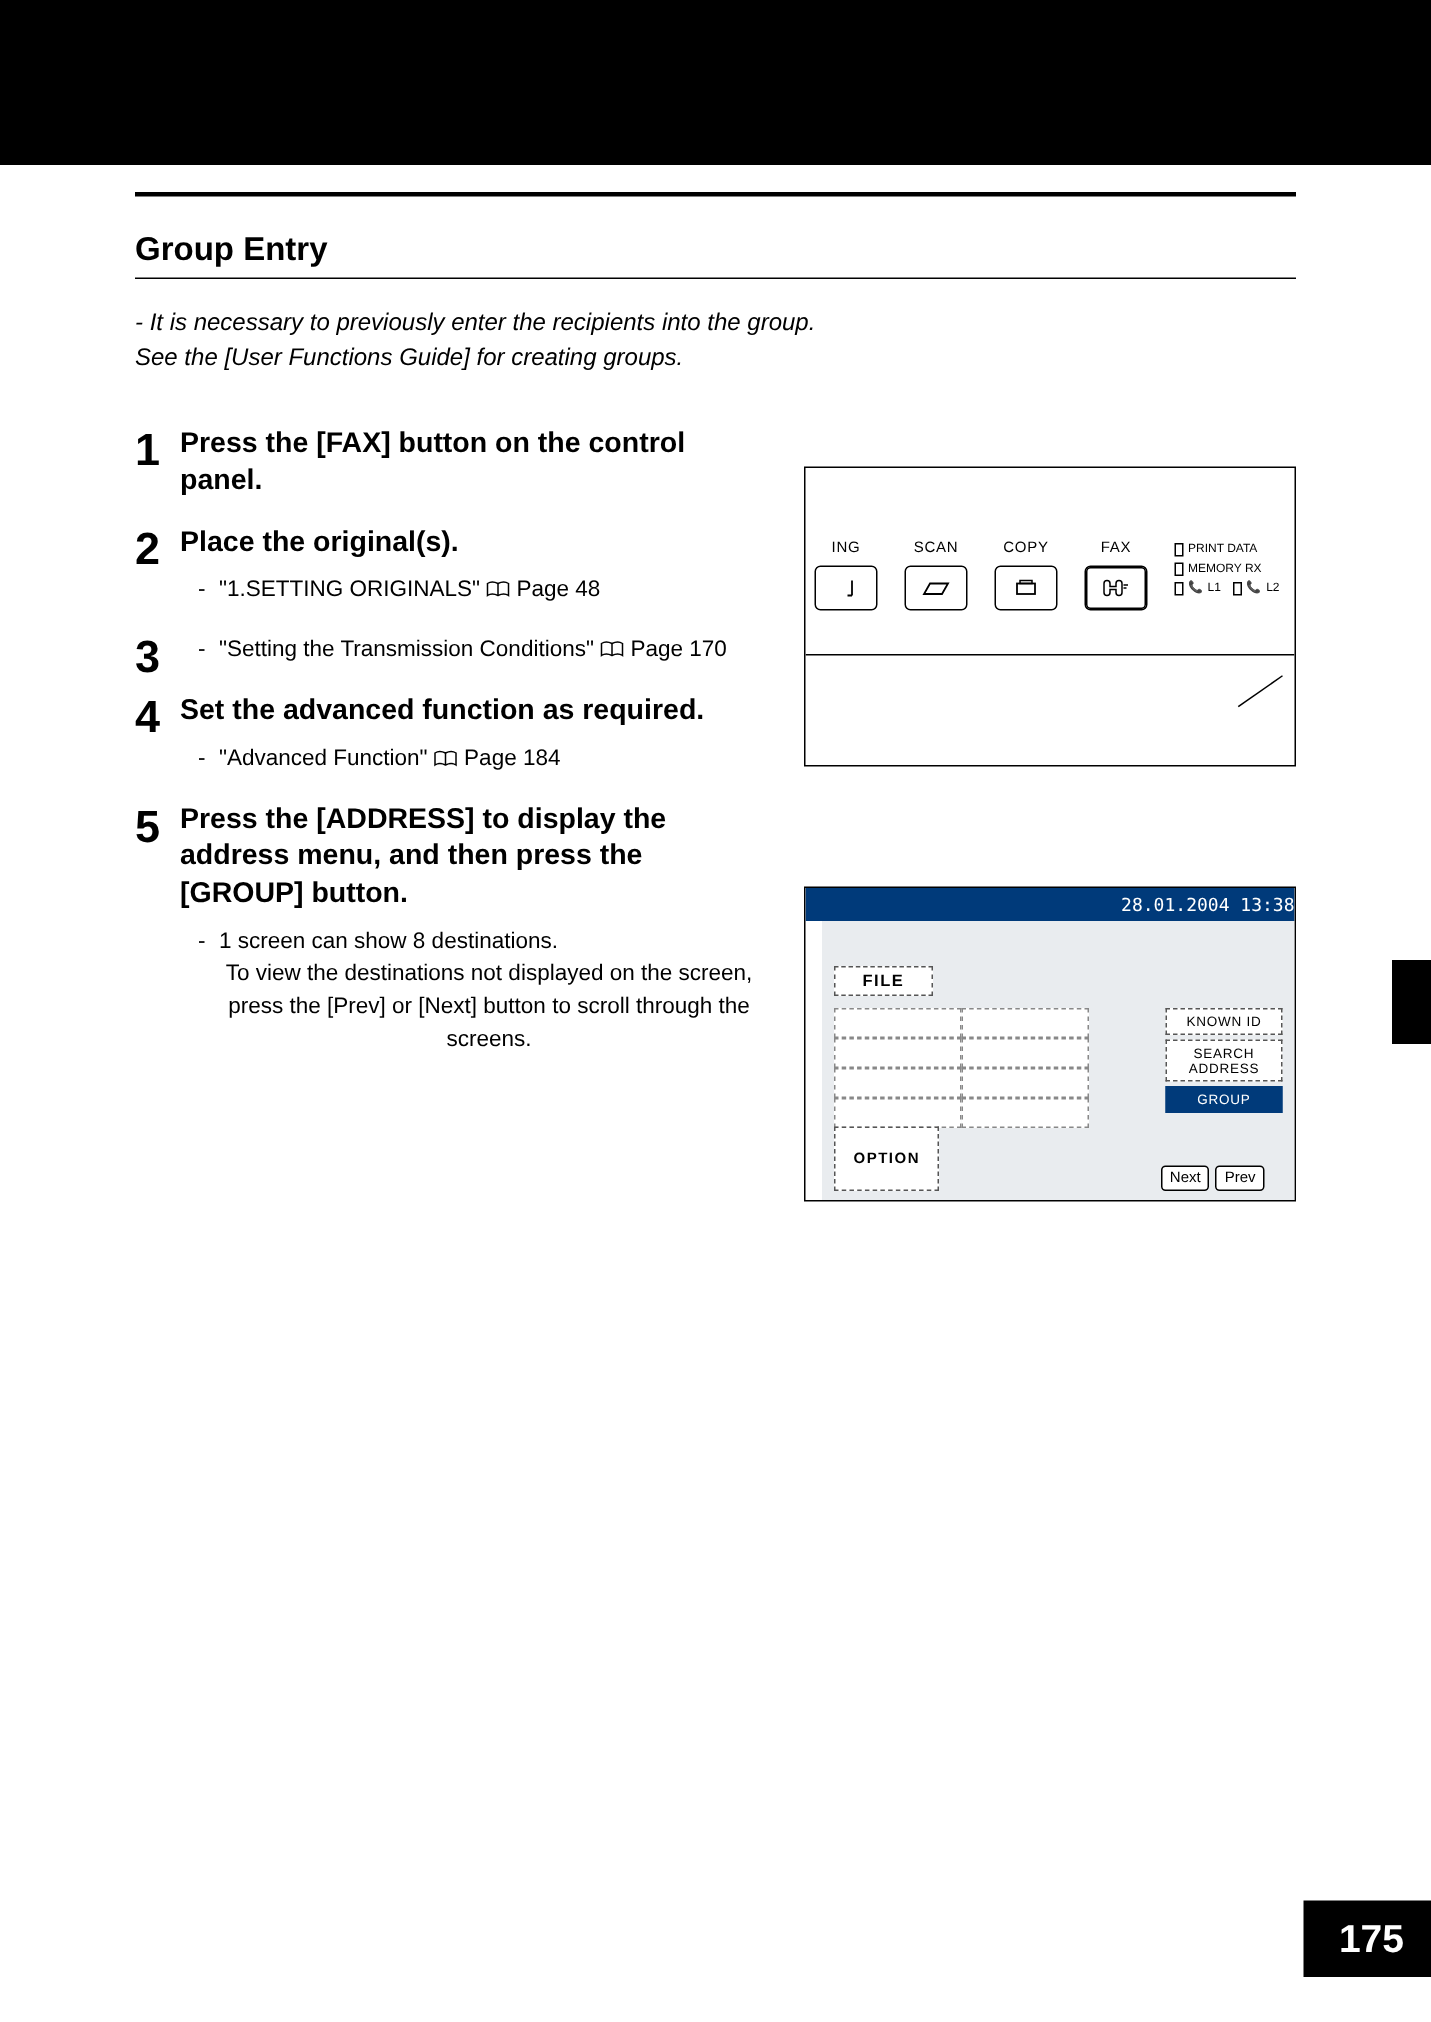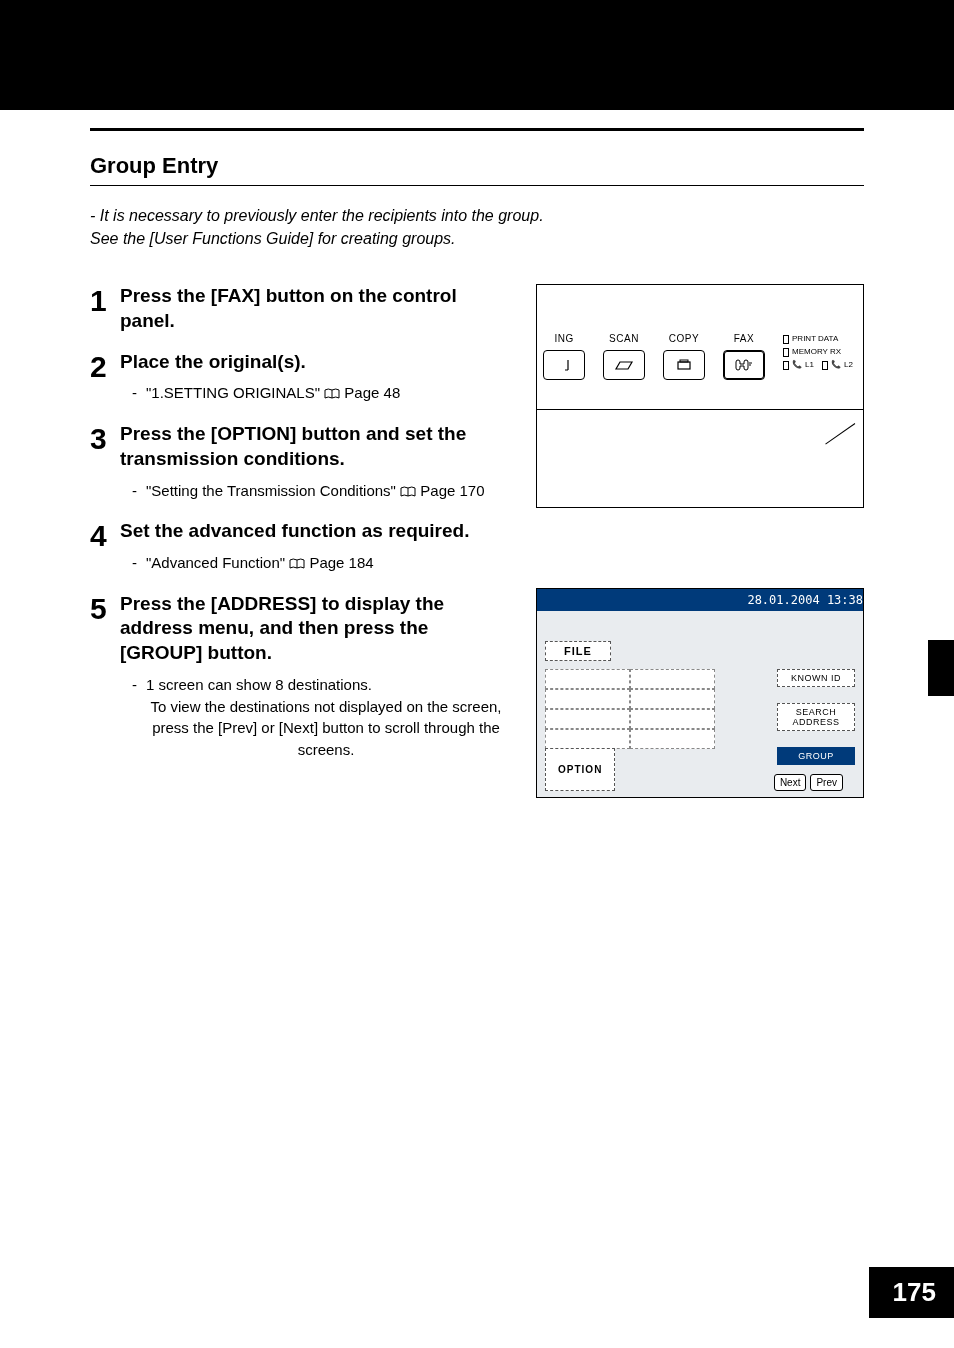--- a/index.html
+++ b/index.html
@@ -81,21 +81,21 @@
   }
   .book-icon svg { width:16px; height:12px; }
 
   
   .fig {
     border: 1.5px solid #000;
     background: #fff;
     position: relative;
     margin-bottom: 80px;
   }
-  .fig1 { height: 224px; padding: 48px 10px 10px 10px; overflow: hidden; }
+  .fig1 { height: 200px; padding: 48px 10px 10px 10px; overflow: hidden; margin-top: 27px; }
   .cp-row { display:flex; gap:18px; align-items:flex-start; margin-left:-4px; }
   .cp-col { text-align:center; font-size:10px; }
   .cp-col .lbl { margin-bottom:6px; letter-spacing:0.5px; }
   .cp-btn {
     width:42px; height:30px; border:1.5px solid #000; border-radius:4px;
     display:flex; align-items:center; justify-content:center; margin-top:2px;
     background:#fff;
   }
   .cp-btn.selected { box-shadow: inset 0 0 0 1px #000; }
   .ind-col { font-size:8px; text-align:left; line-height:1.6; }
@@ -108,35 +108,35 @@
   .panel-hr {
     position:absolute; left:0; right:0; top:124px; border-top:1.5px solid #000;
   }
 
   
   .fig2 { height: 210px; padding:0; overflow:hidden; }
   .ts-header {
     background:#003a7a; color:#fff; font-size:12px; text-align:right;
     padding:4px 0; font-family: monospace;
   }
-  .ts-body { position:relative; height: calc(100% - 22px); background:#e9ecef; }
+  .ts-body { position:relative; height: calc(100% - 22px); background:#e9ecef;margin-left:11px; }
   .ts-tab {
     position:absolute; top:30px; left:8px;
     border:1px dashed #555; font-size:11px; padding:3px 18px; background:#fff;
     font-weight:bold; letter-spacing:1px;
   }
   .ts-grid {
     position:absolute; top:58px; left:8px; width:170px;
   }
   .ts-grid-row { display:flex; }
   .ts-grid-cell {
     flex:1; height:20px; border:1px dashed #888; background:#fff;
   }
   .ts-side {
-    position:absolute; top:58px; right:8px; display:flex; flex-direction:column; gap:16px;
+    position:absolute; top:58px; right:8px; display:flex; flex-direction:column; gap:3px;
   }
   .ts-side-btn {
     border:1px dashed #555; font-size:9px; padding:3px 4px; background:#fff;
     text-align:center; width:78px; letter-spacing:0.5px;
   }
   .ts-side-btn.active { background:#003a7a; color:#fff; border:1px solid #003a7a; }
   .ts-option {
     position:absolute; bottom:6px; left:8px;
     border:1px dashed #555; font-size:10px; padding:15px 12px; background:#fff;
     letter-spacing:1px; font-weight:bold;
@@ -195,21 +195,20 @@
                   <line x1="8" y1="2" x2="8" y2="10" stroke="#000" stroke-width="1"></line>
                 </svg></span>
             <span>Page 48</span>
           </div>
         </div>
       </div>
 
       <div class="step">
         <div class="step-num">3</div>
         <div class="step-body">
-          <div class="step-title">Press the [OPTION] button and set the transmission conditions.</div>
           <div class="step-sub">
             <span class="dash">- </span><span>"Setting the Transmission Conditions" </span>
             <span class="book-icon"><svg viewBox="0 0 16 12">
                   <path d="M1 2 Q4 0 8 2 Q12 0 15 2 L15 10 Q12 8 8 10 Q4 8 1 10 Z" fill="none" stroke="#000" stroke-width="1"></path>
                   <line x1="8" y1="2" x2="8" y2="10" stroke="#000" stroke-width="1"></line>
                 </svg></span>
             <span>Page 170</span>
           </div>
         </div>
       </div>

